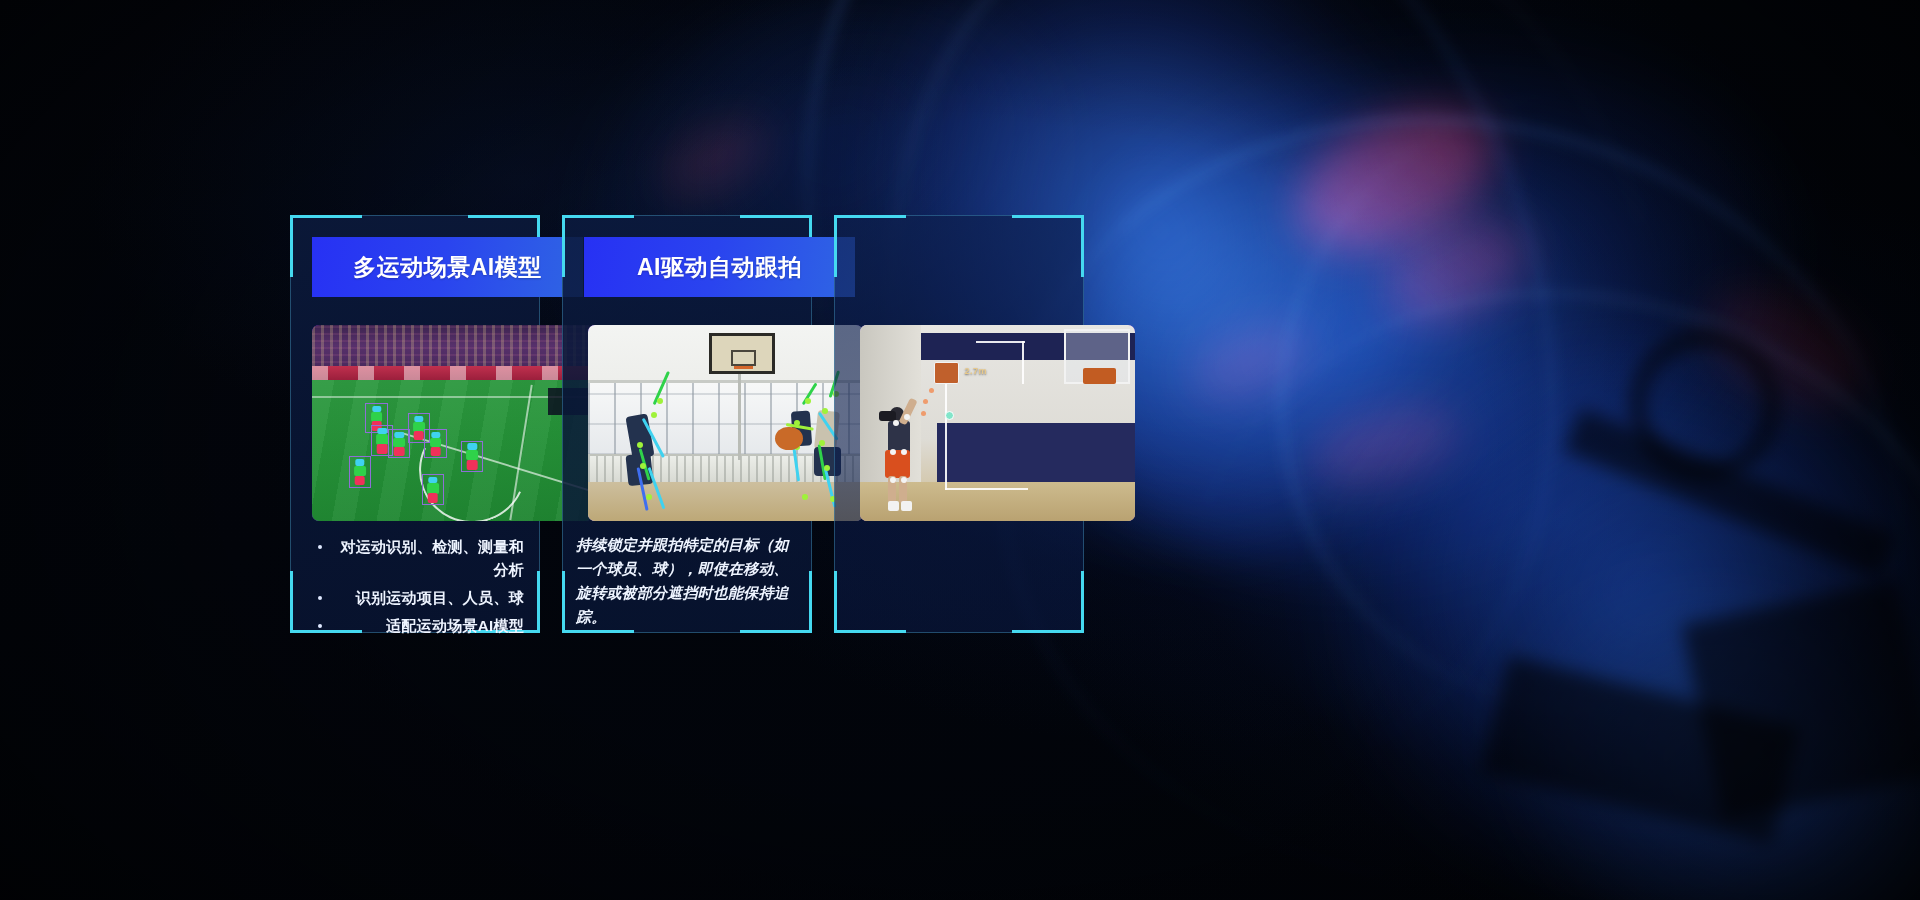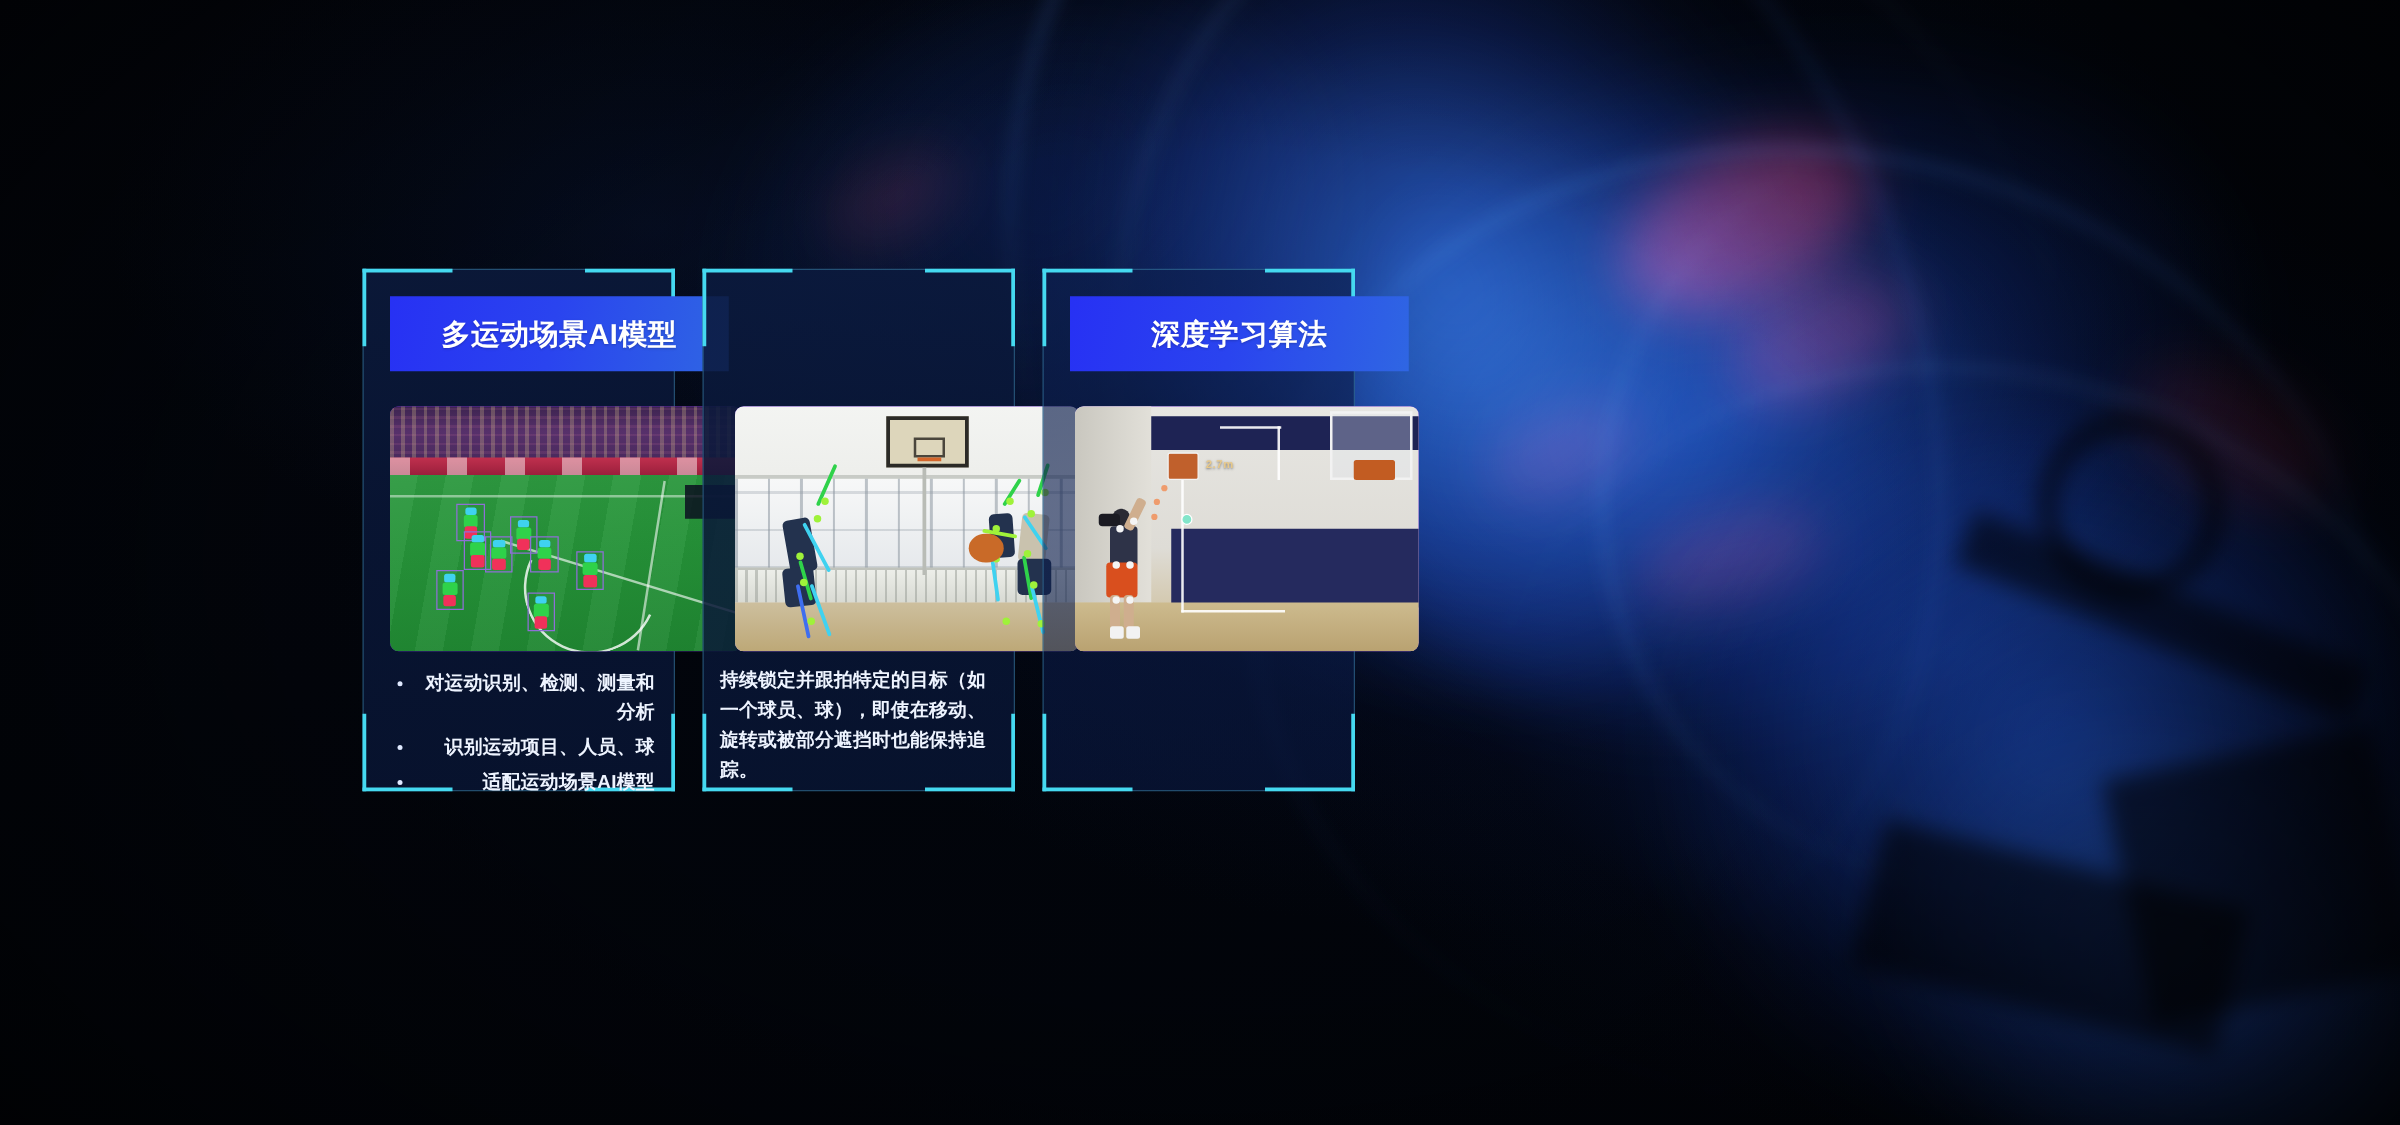--- a/index.html
+++ b/index.html
@@ -112,21 +112,21 @@
     color:#eef4ff; font-size:15px; line-height:23px; font-weight:600;
     letter-spacing:.3px; margin-bottom:5px;
   }
   ul.bullets li::before {
     content:""; position:absolute; left:6px; top:10px;
     width:4px; height:4px; border-radius:50%; background:#dfe9ff;
   }
   p.para {
     color:#eef4ff; font-size:15px; line-height:24px; font-weight:600; letter-spacing:.2px;
   }
-  .card.c2 .card-body { left:14px; right:12px; top:318px; }
+  .card.c2 .card-body { left:14px; right:12px; top:318px;font-style:italic; }
   .card.c3 .card-body { left:14px; right:12px; top:310px; }
 
   
   .ph { position:absolute; inset:0; }
 
   
   .soc-crowd { position:absolute; left:0; top:0; right:0; height:30%;
     background:linear-gradient(180deg,#3d2450 0%,#57306b 35%,#4a2a5e 70%,#3a2049 100%); }
   .soc-crowd::after { content:""; position:absolute; inset:0;
     background:repeating-linear-gradient(90deg, rgba(255,235,150,.22) 0 3px, rgba(0,0,0,0) 3px 9px),
@@ -302,20 +302,23 @@
     </div>
 
     <div class="card c2">
       <div class="card-bg"></div>
       <div class="card-line"></div>
       <div class="brk brk-tl"></div>
       <div class="brk brk-tr"></div>
       <div class="brk brk-bl"></div>
       <div class="brk brk-br"></div>
 
+      <div class="card-title">
+        <span>AI驱动自动跟拍</span>
+      </div>
 
       <div class="card-media">
         <div class="ph">
           <div class="gym-bg"></div>
           <div class="gym-win"></div>
           <div class="gym-rad"></div>
           <div class="gym-floor"></div>
           <div class="gym-board"></div>
           <div class="gym-hoopb"></div>
           <div class="gym-rim"></div>
@@ -370,23 +373,20 @@
     </div>
 
     <div class="card c3">
       <div class="card-bg"></div>
       <div class="card-line"></div>
       <div class="brk brk-tl"></div>
       <div class="brk brk-tr"></div>
       <div class="brk brk-bl"></div>
       <div class="brk brk-br"></div>
 
-      <div class="card-title">
-        <span>深度学习算法</span>
-      </div>
 
       <div class="card-media">
         <div class="ph">
           <div class="ct-bg"></div>
           <div class="ct-navy1"></div>
           <div class="ct-navy2"></div>
           <div class="ct-wallL"></div>
           <div class="ct-floor"></div>
           <div class="ct-board"></div>
           <div class="ct-rim"></div>

